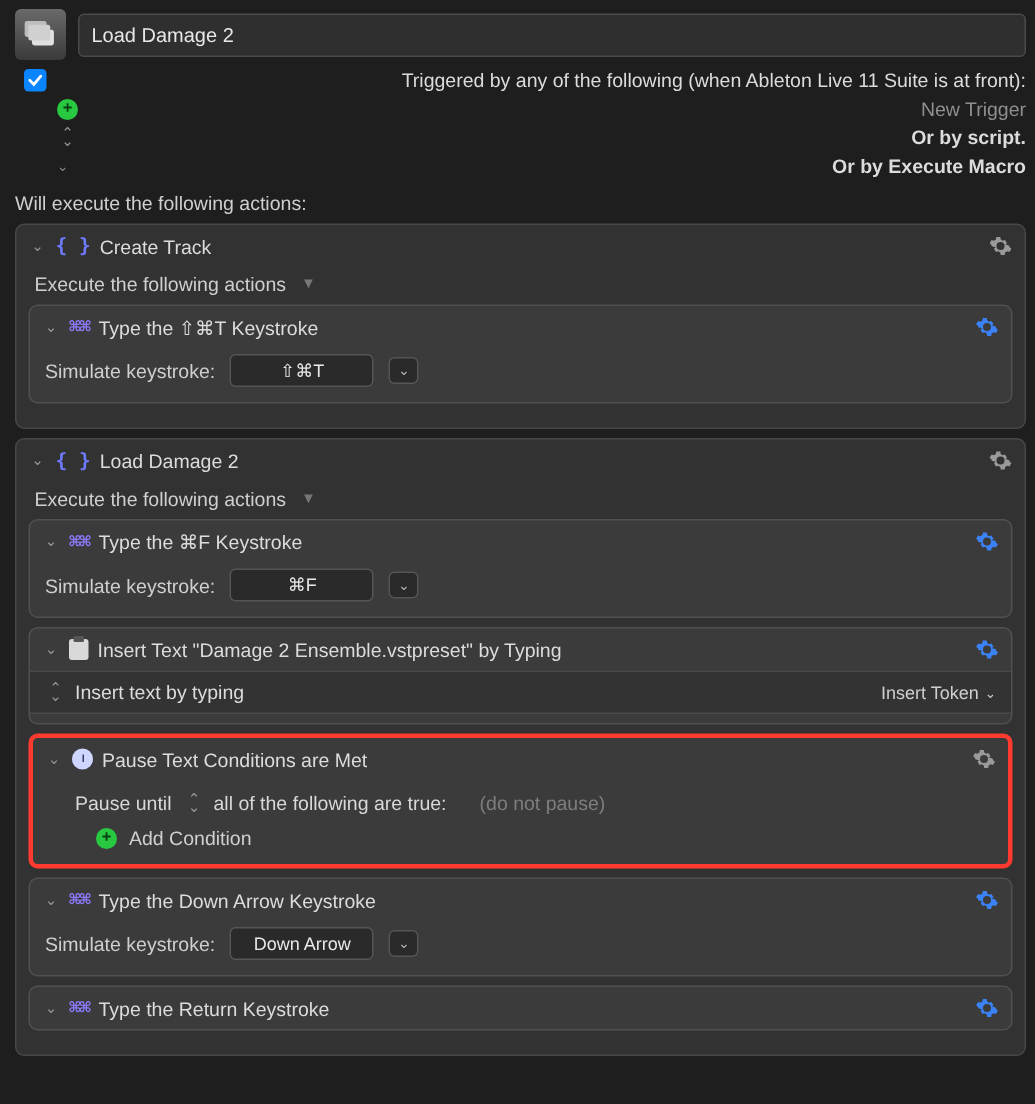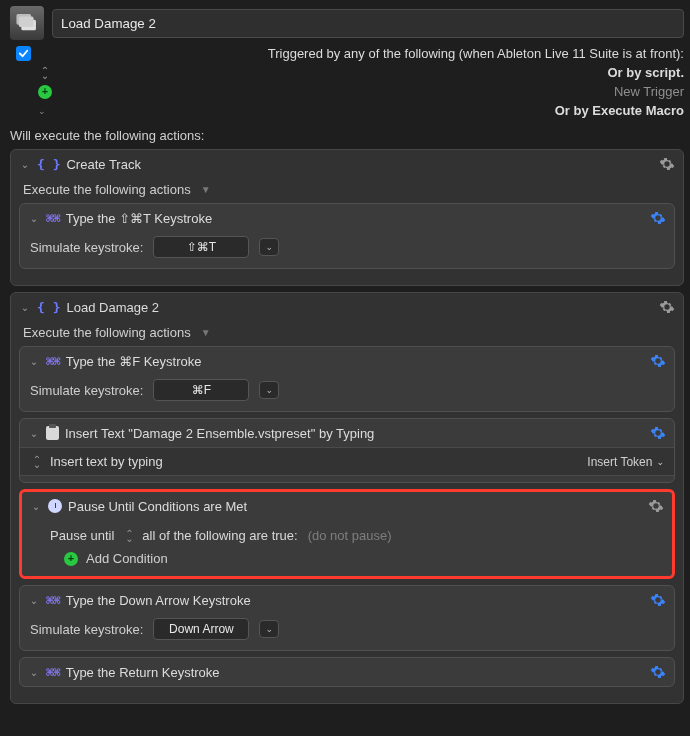--- a/index.html
+++ b/index.html
@@ -96,21 +96,21 @@
     background:#262626; border:1px solid #4c4c4c; border-radius:3px;
     padding:6px 8px; margin:8px 10px 4px 10px; color:#e6e6e6;
   }
 
   .highlight {
     border: 3px solid #ff3b30 !important;
     border-radius:6px;
   }
   .pause-body { padding: 8px 12px 10px 28px; }
   .pause-row { display:flex; align-items:center; gap:8px; color:#d8d8d8; margin-bottom:8px;}
-  .hint { color:#7e7e7e; margin-left: 2px; }
+  .hint { color:#7e7e7e; margin-left: 14px; }
   .add-cond { display:flex; align-items:center; gap:8px; margin-left:14px; color:#cfcfcf;}
 
   svg.gear-svg { width:16px; height:16px; }
 </style>
 </head>
 <body>
 
 <div class="root">
 
   <div class="title-row">
@@ -127,27 +127,27 @@
   <div class="line">
     <div class="checkbox">
       <svg viewBox="0 0 12 12">
           <path d="M2 6 L5 9 L10 3" stroke="#fff" stroke-width="2" fill="none" stroke-linecap="round"></path>
         </svg>
     </div>
     <span>Triggered by any of the following (when Ableton Live 11 Suite is at front):</span>
   </div>
 
   <div class="line indent">
+    <span class="add-green"></span>
+    <span class="dim">New Trigger</span>
+  </div>
+
+  <div class="line indent">
     <span class="updown"></span>
     <span class="bold">Or by script.</span>
-  </div>
-
-  <div class="line indent">
-    <span class="add-green"></span>
-    <span class="dim">New Trigger</span>
   </div>
   <div class="line indent">
     <span class="caret-down">⌄</span>
     <span class="bold">Or by Execute Macro</span>
   </div>
 
   <div class="section-label">Will execute the following actions:</div>
 
   <div class="panel">
     <div class="panel-head">
@@ -239,21 +239,21 @@
               <span style="font-size:9px;">⌄</span>
           </span>
         </div>
         <div style="height:6px;"></div>
       </div>
 
       <div class="sub-panel highlight">
         <div class="sub-head">
           <span class="chev">⌄</span>
           <span class="clock-icon"></span>
-          <span>Pause Until Conditions are Met</span>
+          <span>Pause Text Conditions are Met</span>
           <span class="gear">
             <svg class="gear-svg" viewBox="0 0 24 24" fill="currentColor">
                 <path d="M12 8a4 4 0 100 8 4 4 0 000-8zm9 4a7 7 0 01-.1 1.1l2 1.6-2 3.4-2.4-.8a7 7 0 01-1.9 1.1l-.4 2.6h-4l-.4-2.6a7 7 0 01-1.9-1.1l-2.4.8-2-3.4 2-1.6A7 7 0 013 12a7 7 0 01.1-1.1l-2-1.6 2-3.4 2.4.8a7 7 0 011.9-1.1L7.8 3h4l.4 2.6a7 7 0 011.9 1.1l2.4-.8 2 3.4-2 1.6A7 7 0 0121 12z"></path>
               </svg>
           </span>
         </div>
         <div class="pause-body">
           <div class="pause-row">
             <span>Pause until</span>
             <span class="updown"></span>

